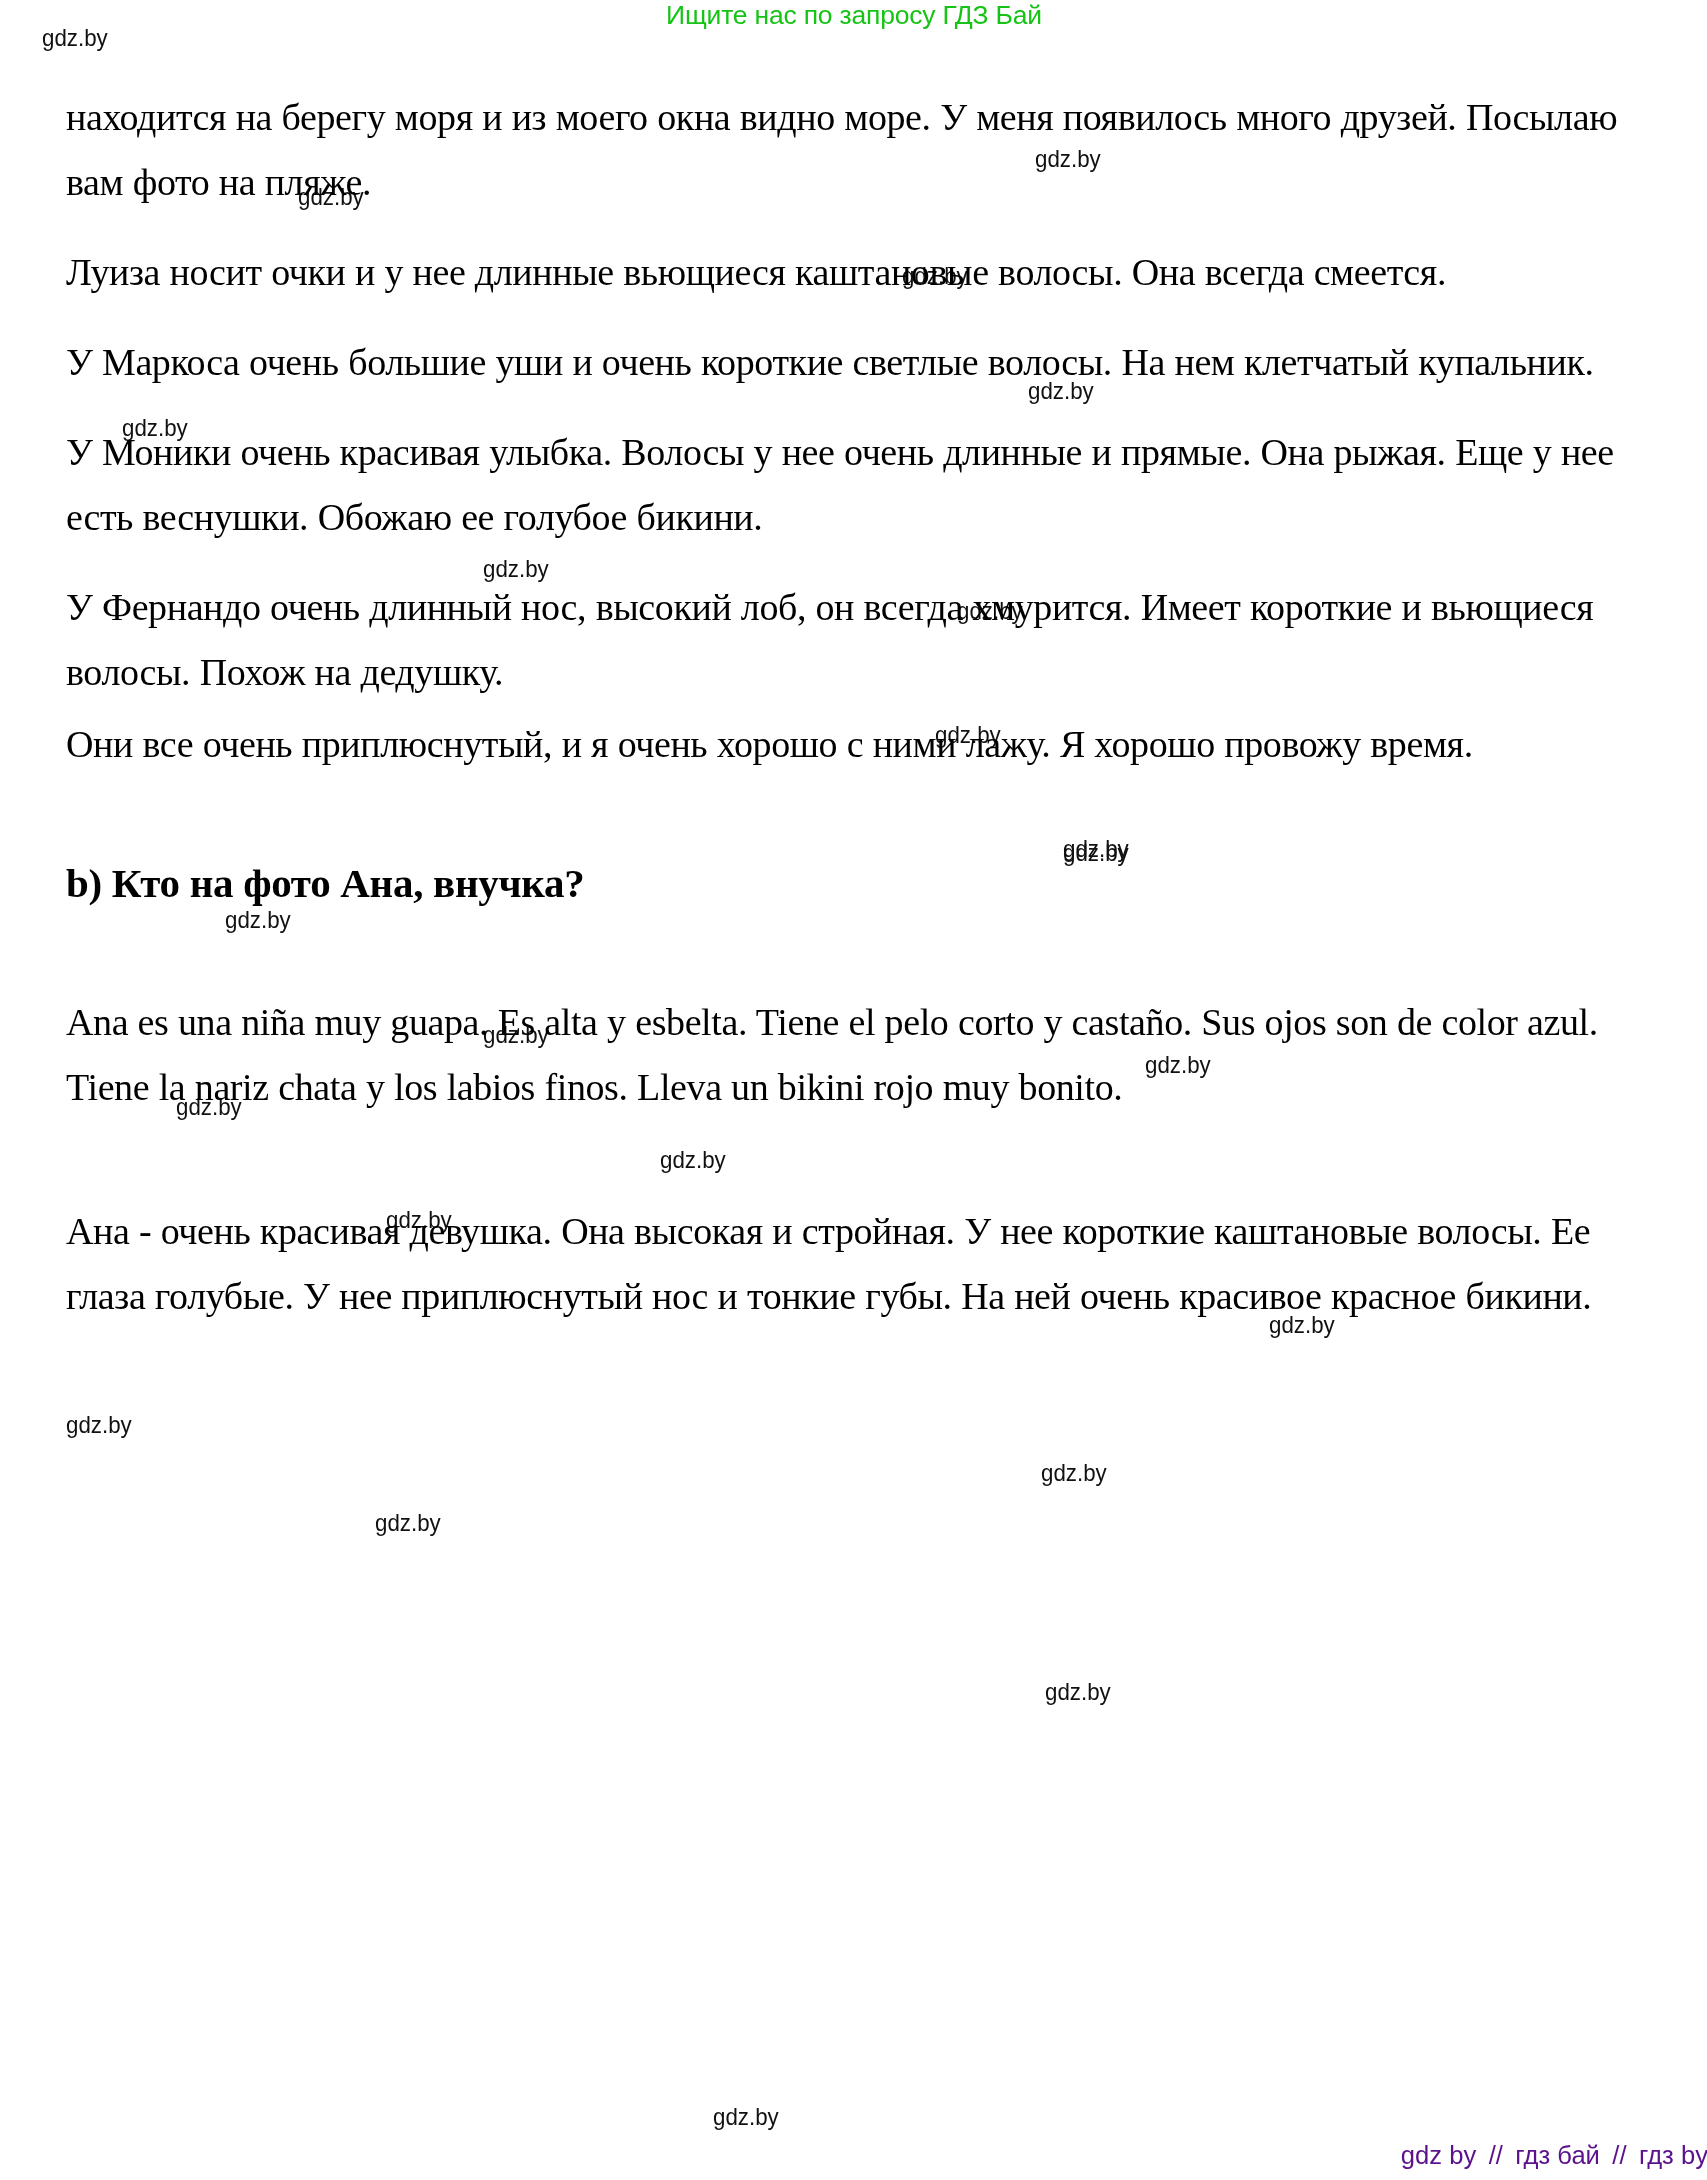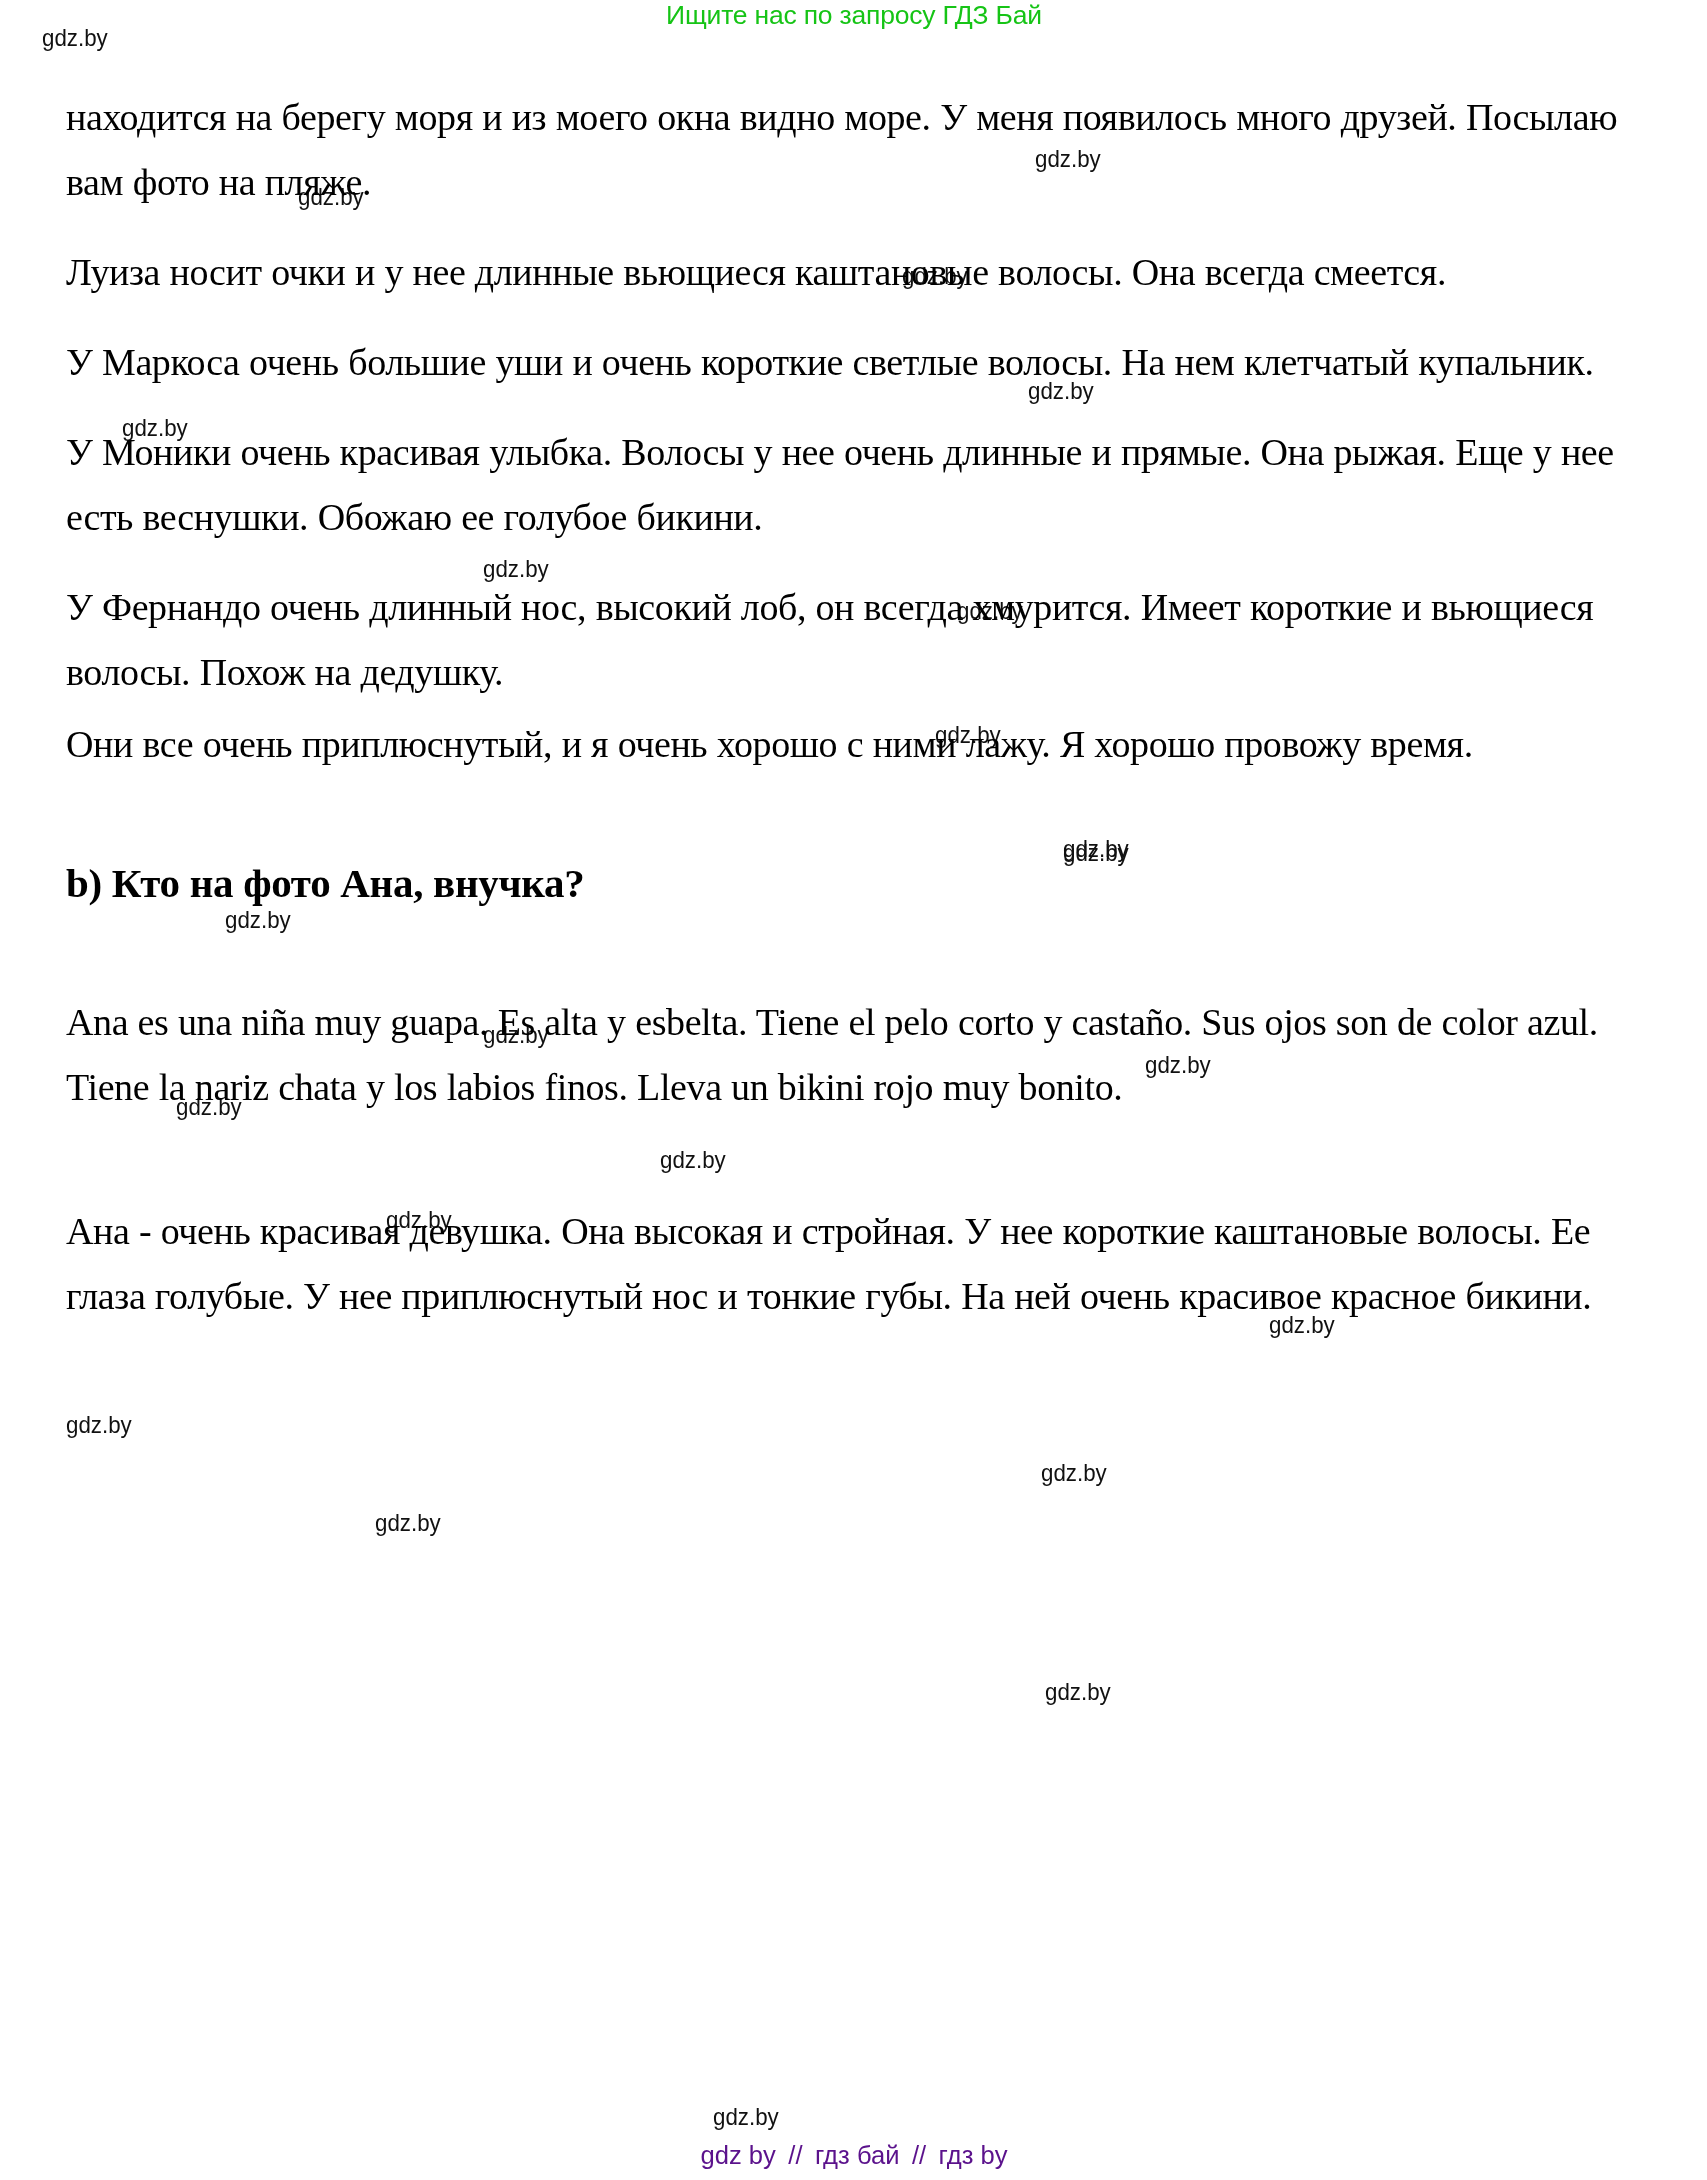--- a/index.html
+++ b/index.html
@@ -152,21 +152,21 @@
     <div class="spacer-block"></div>
 
     <p class="para">Ana es una niña muy guapa. Es alta y esbelta. Tiene el pelo corto y castaño. Sus ojos son de color azul. Tiene la nariz chata y los labios finos. Lleva un bikini rojo muy bonito.</p>
 
     <div class="spacer-block"></div>
 
     <p class="para">Ана - очень красивая девушка. Она высокая и стройная. У нее короткие каштановые волосы. Ее глаза голубые. У нее приплюснутый нос и тонкие губы. На ней очень красивое красное бикини.</p>
 
   </div>
 
-  <div class="footer-links" style="color: rgb(91, 18, 140);">
+  <div class="footer-links" style="color: rgb(91, 18, 140); text-align: right;">
     <span>gdz by</span>
     <span class="sep">//</span>
     <span>гдз бай</span>
     <span class="sep">//</span>
     <span>гдз by</span>
   </div>
 
 </div>
 
 

